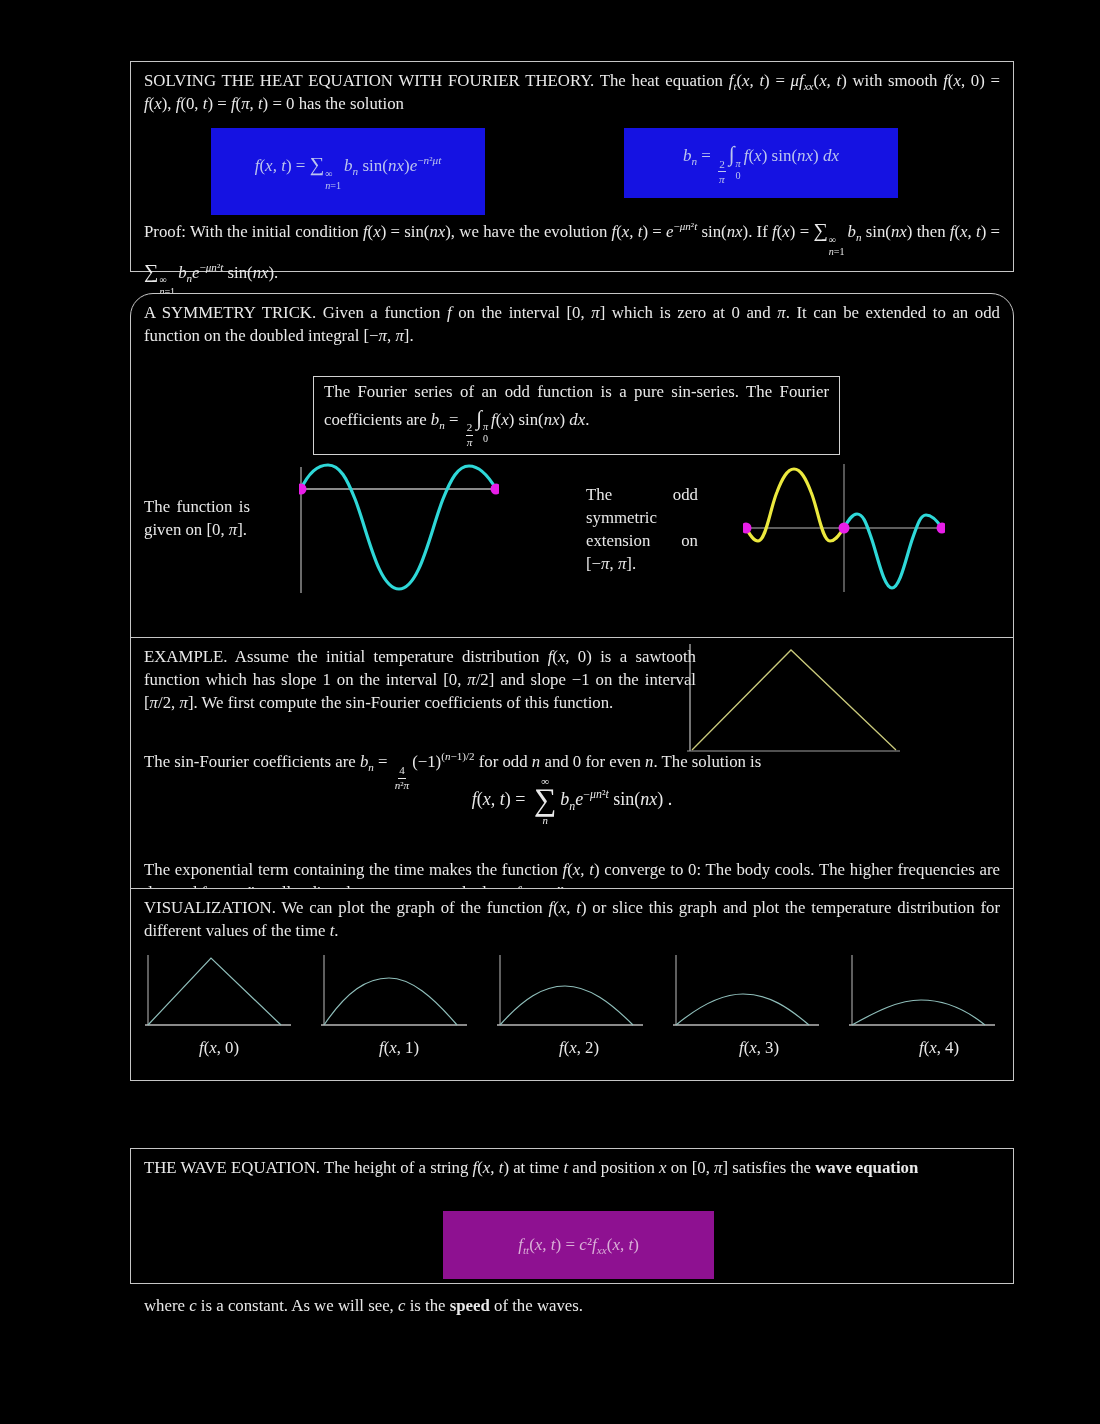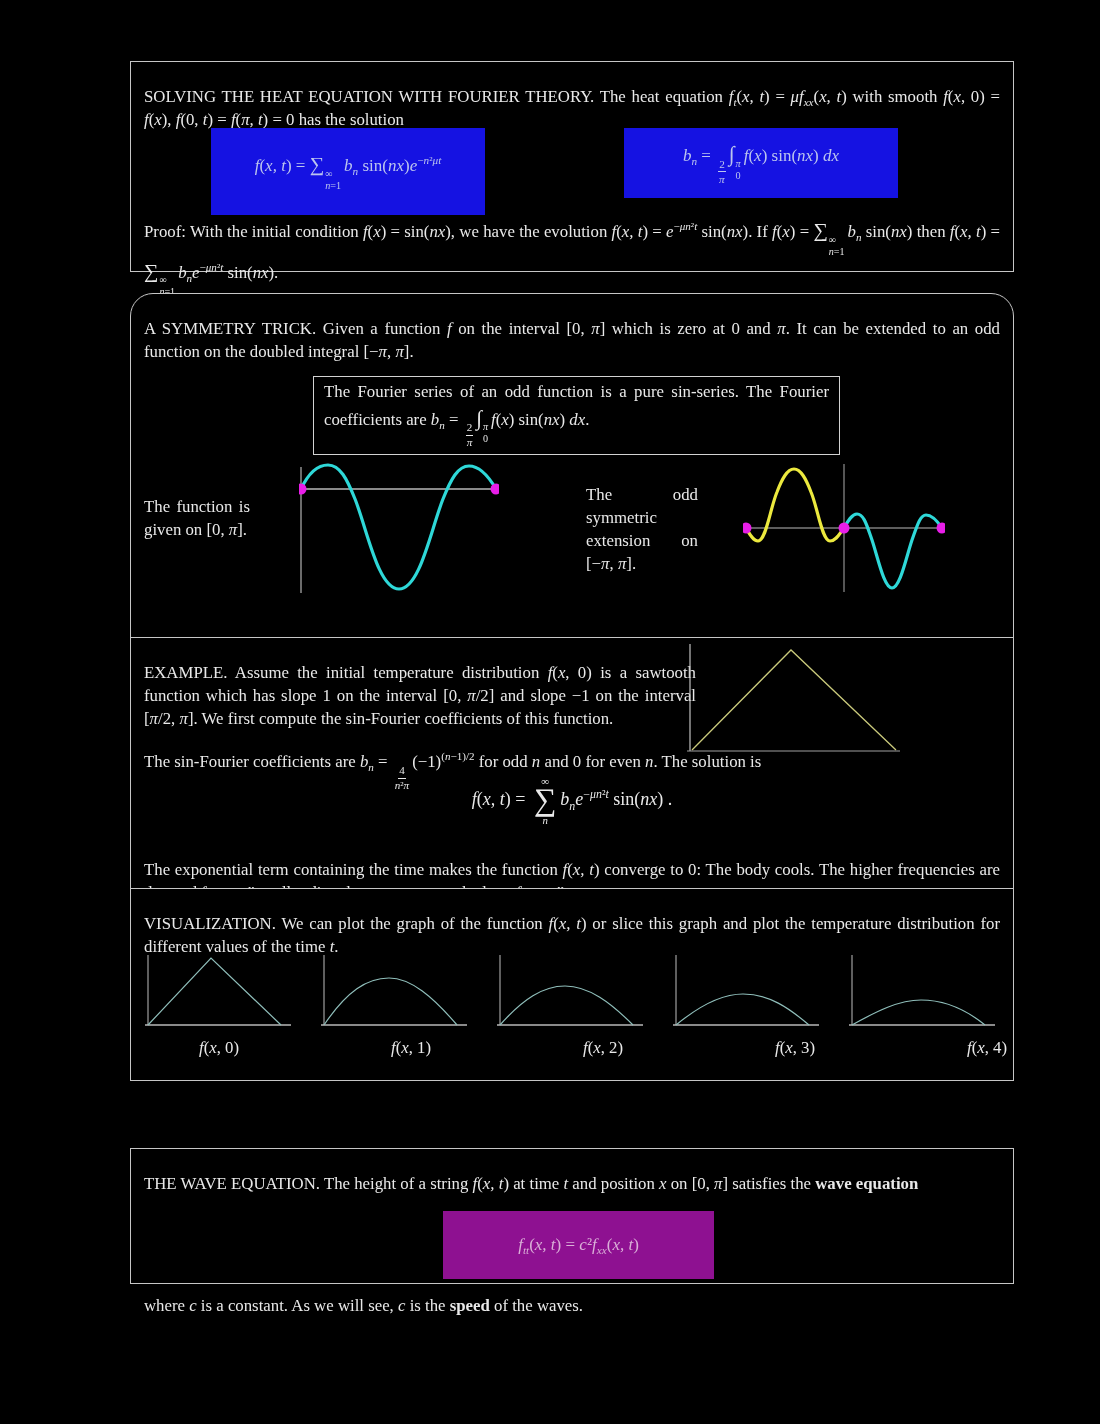--- a/index.html
+++ b/index.html
@@ -5,21 +5,21 @@
   html,body{margin:0;padding:0;}
   body{
     width:1100px;height:1424px;position:relative;background:#000;
     font-family:"Liberation Serif","DejaVu Serif",serif;
     color:#e9e9e9;overflow:hidden;
   }
   .panel{
     position:absolute;left:130px;width:884px;box-sizing:border-box;
     background:#000;border:1.5px solid var(--panel_border,#c6c6c6);
     color:var(--text,#e9e9e9);font-size:16.8px;line-height:1.36;
-    padding:24px 13px;
+    padding:8px 13px;
   }
   .para{margin:0;text-align:justify;}
   sup,sub{font-size:0.66em;line-height:0;}
   
   .lims{display:inline-flex;flex-direction:column;align-items:flex-start;
     font-size:0.6em;line-height:1.2;vertical-align:-0.55em;margin:0 3px 0 1px;}
   .lims>span{display:block;}
   .sum{font-size:1.2em;}
   .int{font-size:1.25em;}
   .frac{display:inline-flex;flex-direction:column;align-items:center;
@@ -54,21 +54,21 @@
   .panel-example{top:637px;height:271px;}
   .example-intro{width:552px;}
   .sawtooth{position:absolute;left:556px;top:4px;}
   .example-coeff{position:absolute;top:113px;left:13px;right:13px;}
   .example-display{position:absolute;top:138px;left:0;width:100%;text-align:center;font-size:18px;}
   .example-closing{position:absolute;top:221px;left:13px;right:13px;}
 
   
   .panel-viz{top:888px;height:193px;}
   .viz-row{position:absolute;top:64px;left:14px;display:flex;gap:28px;}
-  .viz-labels{position:absolute;top:148px;left:14px;display:flex;gap:44px;}
+  .viz-labels{position:absolute;top:148px;left:14px;display:flex;gap:32px;}
   .viz-labels .lbl{width:148px;text-align:center;}
 
   
   .panel-wave{top:1148px;height:136px;}
   .wave-box{left:312px;top:62px;width:271px;height:68px;}
   .wave-closing{position:absolute;top:146px;left:13px;right:13px;}
 
   svg{display:block;}
 </style>
 </head>

